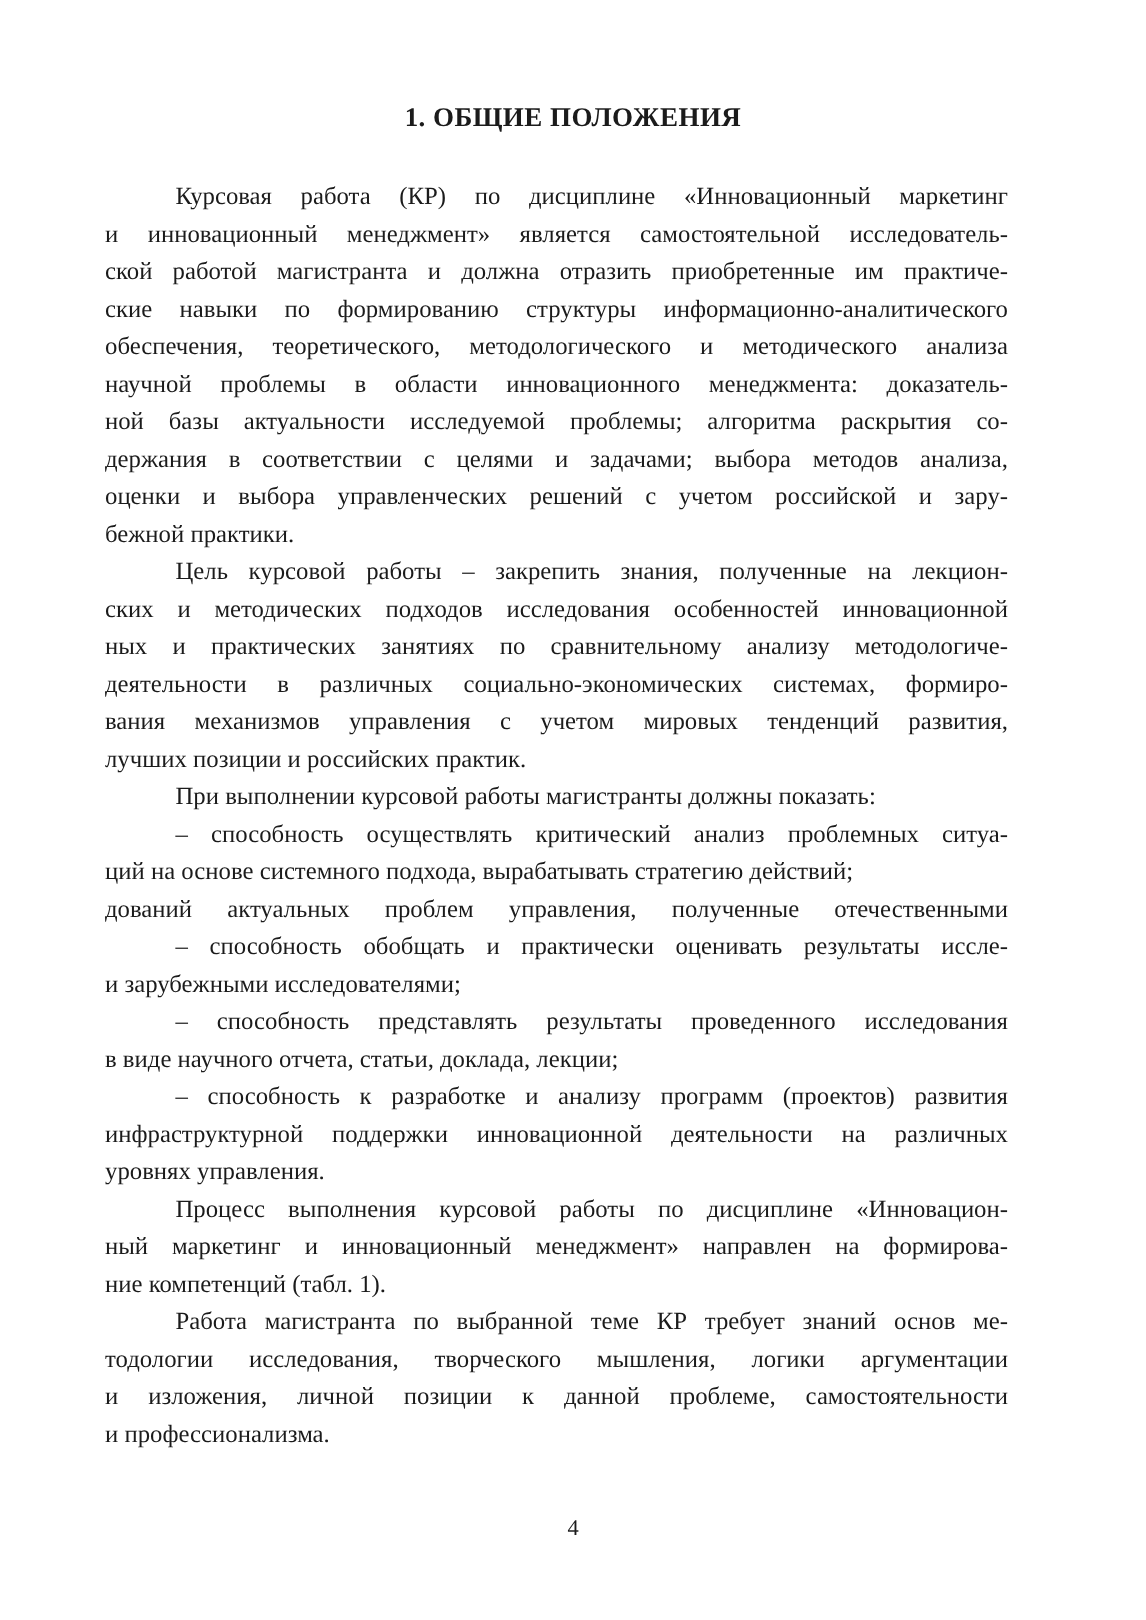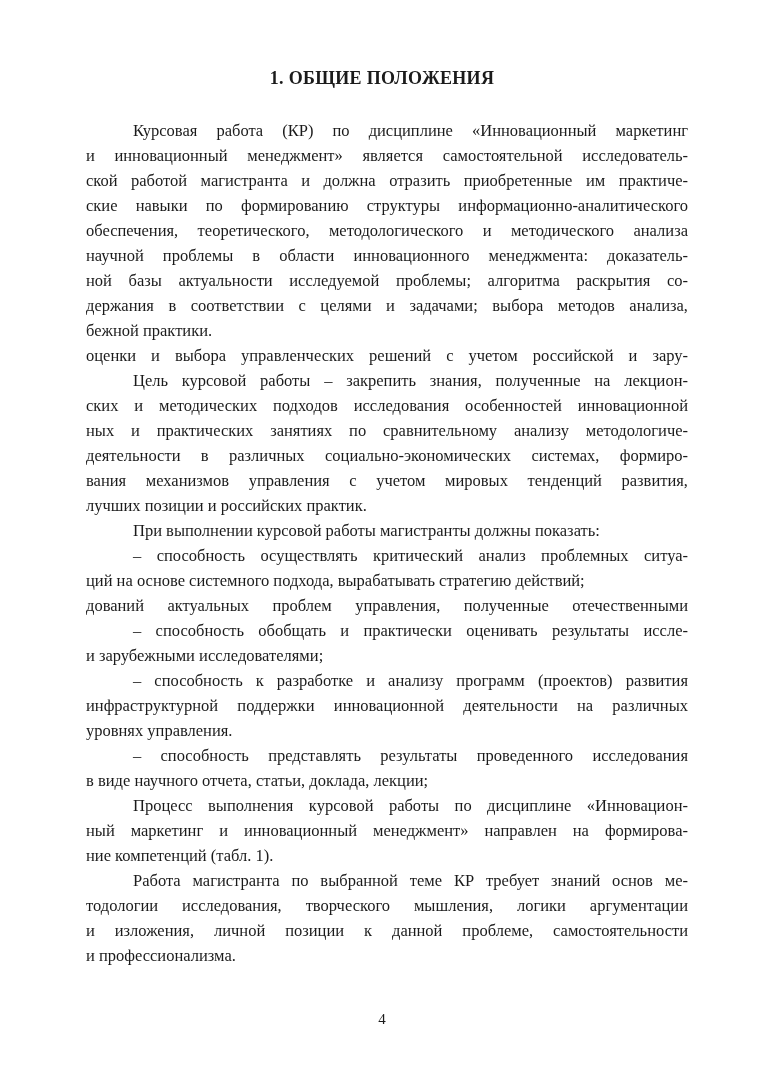--- a/index.html
+++ b/index.html
@@ -22,21 +22,21 @@
     left: 0;
     right: 0;
     margin: 0;
     text-align: center;
     font-size: 18px;
     font-weight: bold;
     letter-spacing: 0.3px;
   }
   .doc-body {
     position: absolute;
-    left: 86px;
+    left: 70px;
     top: 118px;
     width: 602px;
   }
   .para { margin: 0; padding: 0; }
   .line {
     font-size: 16.5px;
     line-height: 25px;
     text-align: justify;
     text-align-last: justify;
     white-space: normal;
@@ -63,22 +63,22 @@
   <div class="doc-body" id="doc-body">
       <div class="para">
         <div class="line first">Курсовая работа (КР) по дисциплине «Инновационный маркетинг</div>
         <div class="line">и инновационный менеджмент» является самостоятельной исследователь-</div>
         <div class="line">ской работой магистранта и должна отразить приобретенные им практиче-</div>
         <div class="line">ские навыки по формированию структуры информационно-аналитического</div>
         <div class="line">обеспечения, теоретического, методологического и методического анализа</div>
         <div class="line">научной проблемы в области инновационного менеджмента: доказатель-</div>
         <div class="line">ной базы актуальности исследуемой проблемы; алгоритма раскрытия со-</div>
         <div class="line">держания в соответствии с целями и задачами; выбора методов анализа,</div>
+        <div class="line">оценки и выбора управленческих решений с учетом российской и зару-</div>
         <div class="line last">бежной практики.</div>
-        <div class="line">оценки и выбора управленческих решений с учетом российской и зару-</div>
       </div>
       <div class="para">
         <div class="line first">Цель курсовой работы – закрепить знания, полученные на лекцион-</div>
         <div class="line">ских и методических подходов исследования особенностей инновационной</div>
         <div class="line">ных и практических занятиях по сравнительному анализу методологиче-</div>
         <div class="line">деятельности в различных социально-экономических системах, формиро-</div>
         <div class="line">вания механизмов управления с учетом мировых тенденций развития,</div>
         <div class="line last">лучших позиции и российских практик.</div>
       </div>
       <div class="para">
@@ -87,27 +87,27 @@
       <div class="para">
         <div class="line first">– способность осуществлять критический анализ проблемных ситуа-</div>
         <div class="line last">ций на основе системного подхода, вырабатывать стратегию действий;</div>
       </div>
       <div class="para">
         <div class="line">дований актуальных проблем управления, полученные отечественными</div>
         <div class="line first">– способность обобщать и практически оценивать результаты иссле-</div>
         <div class="line last">и зарубежными исследователями;</div>
       </div>
       <div class="para">
+        <div class="line first">– способность представлять результаты проведенного исследования</div>
+        <div class="line last">в виде научного отчета, статьи, доклада, лекции;</div>
+      </div>
+      <div class="para">
         <div class="line first">– способность к разработке и анализу программ (проектов) развития</div>
         <div class="line">инфраструктурной поддержки инновационной деятельности на различных</div>
         <div class="line last">уровнях управления.</div>
-      </div>
-      <div class="para">
-        <div class="line first">– способность представлять результаты проведенного исследования</div>
-        <div class="line last">в виде научного отчета, статьи, доклада, лекции;</div>
       </div>
       <div class="para">
         <div class="line first">Процесс выполнения курсовой работы по дисциплине «Инновацион-</div>
         <div class="line">ный маркетинг и инновационный менеджмент» направлен на формирова-</div>
         <div class="line last">ние компетенций (табл. 1).</div>
       </div>
       <div class="para">
         <div class="line first">Работа магистранта по выбранной теме КР требует знаний основ ме-</div>
         <div class="line">тодологии исследования, творческого мышления, логики аргументации</div>
         <div class="line">и изложения, личной позиции к данной проблеме, самостоятельности</div>

